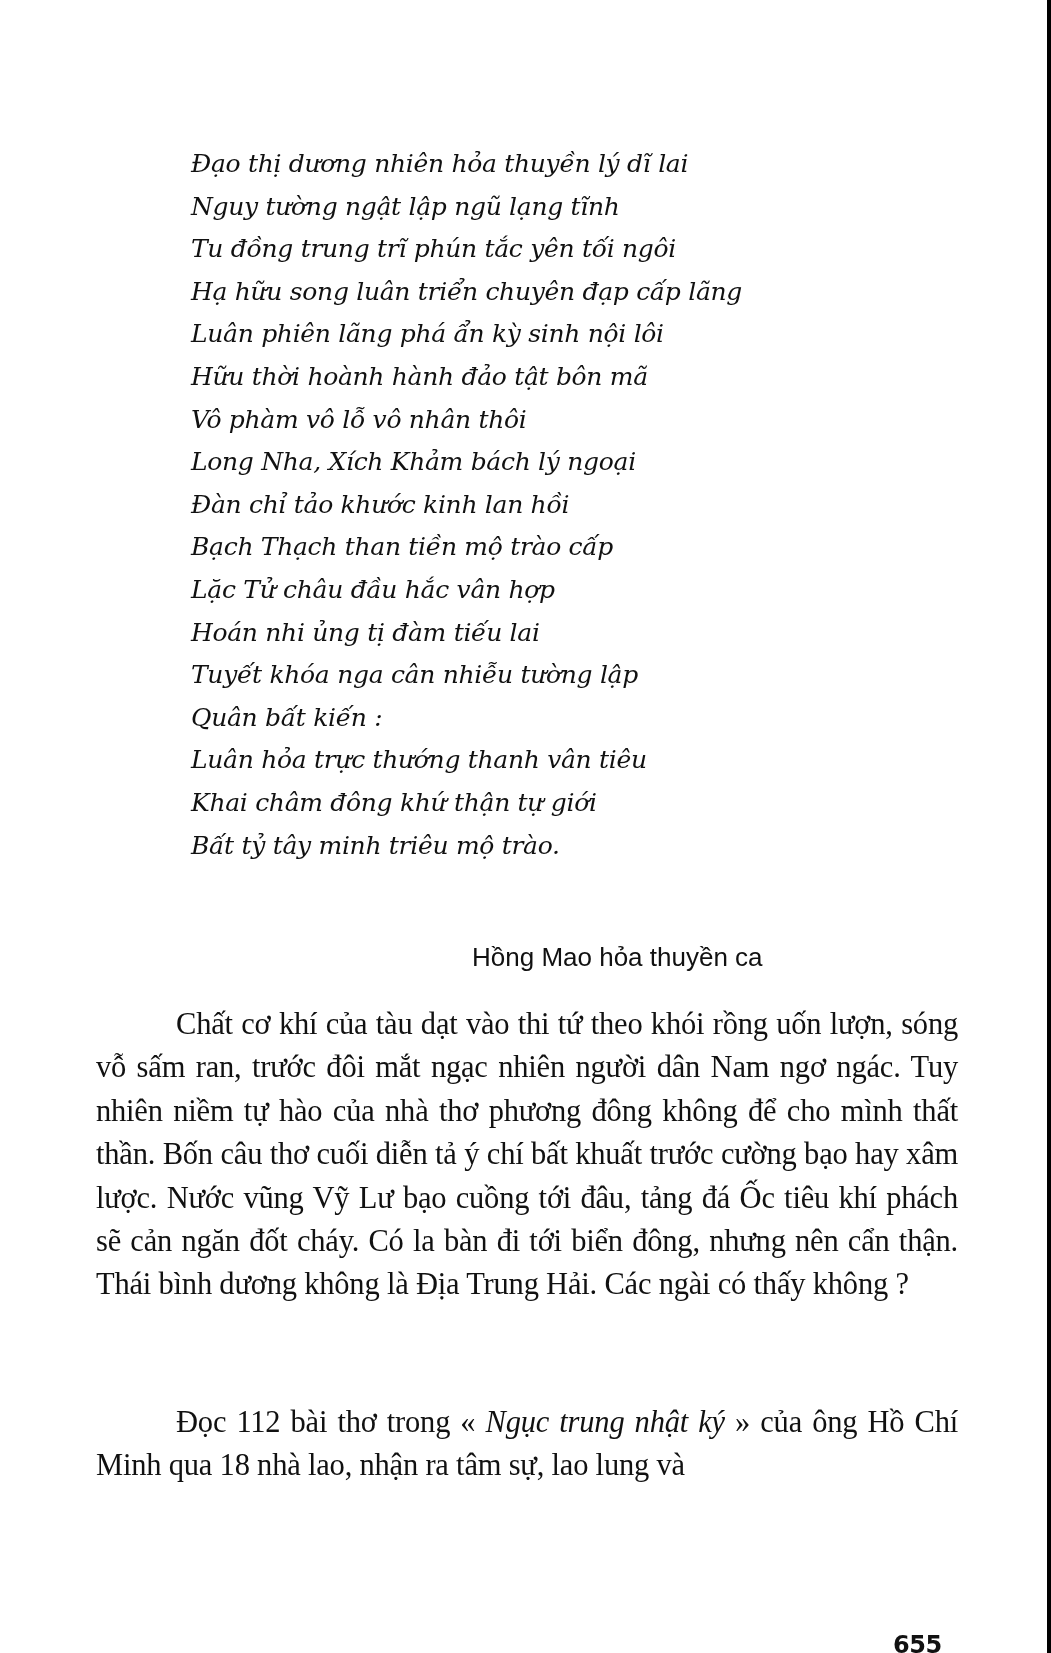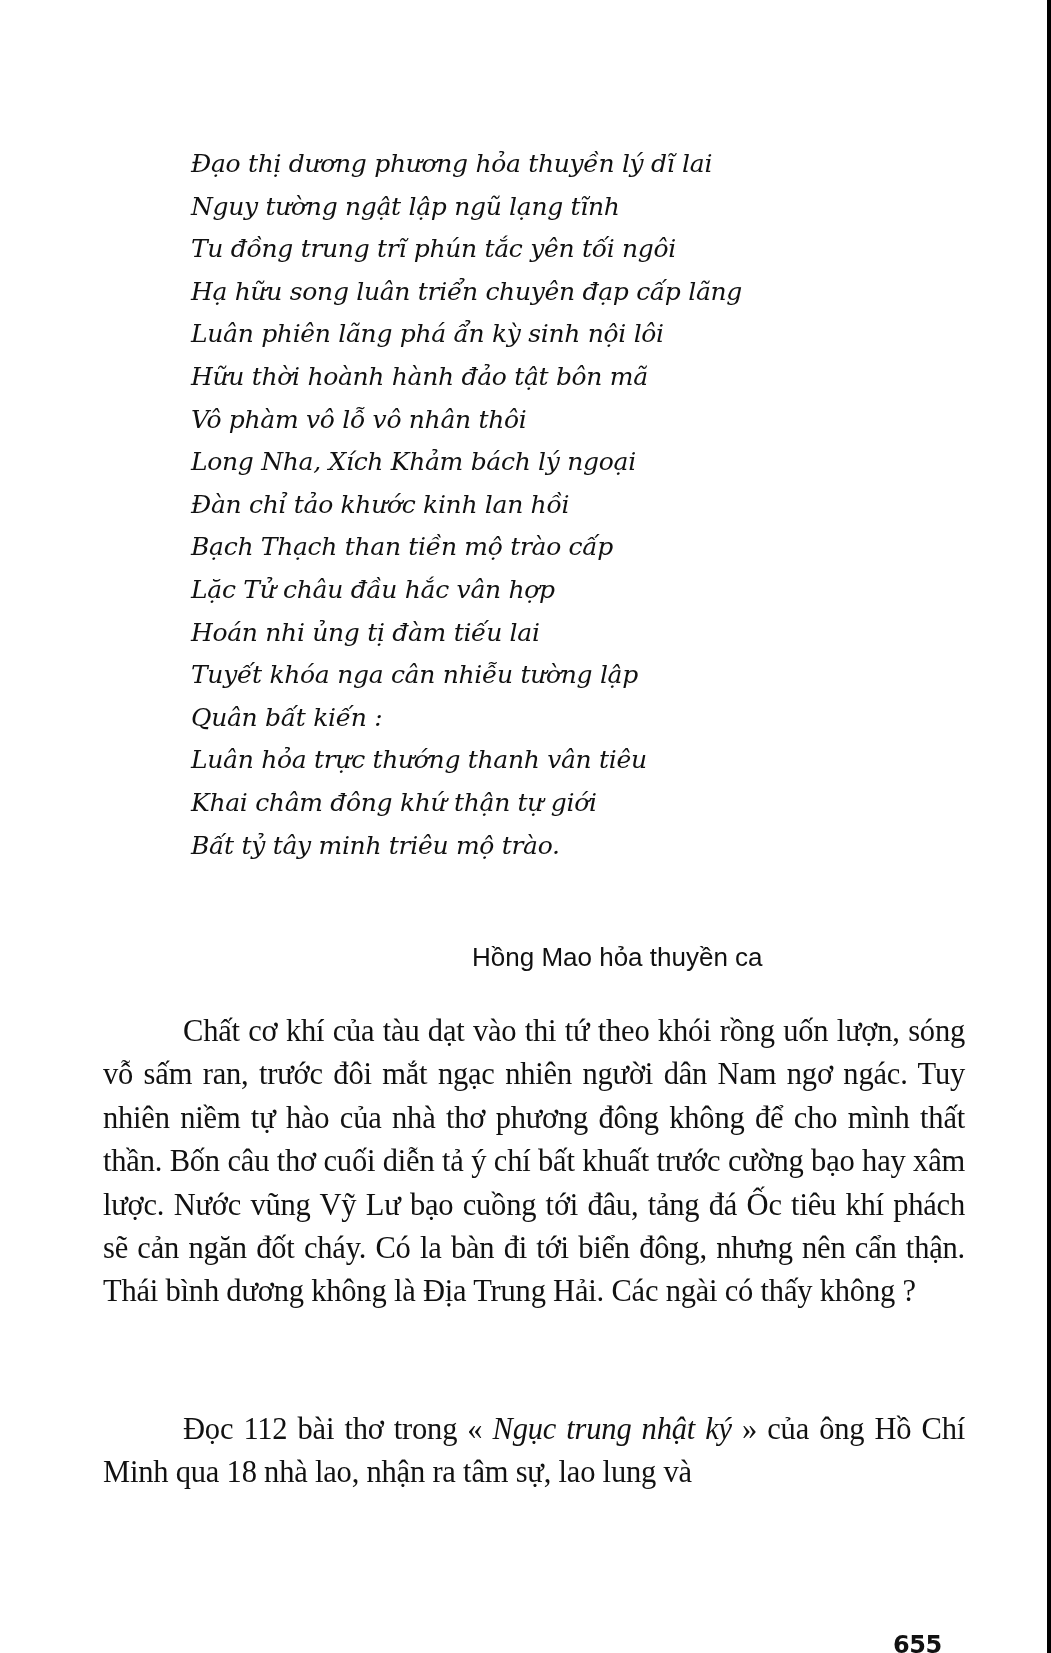--- a/index.html
+++ b/index.html
@@ -18,41 +18,41 @@
   }
   .attribution {
     position: absolute; left: 472px; top: 942px;
     font-family: Liberation Sans, sans-serif;
     font-size: 26px; line-height: 30px; white-space: nowrap;
   }
   .body-text {
     position: absolute; left: 88px; width: 862px;
     font-family: "Liberation Serif", "DejaVu Serif", serif;
     font-size: 30.5px; line-height: 43.4px;
-    text-align: justify; margin: 15px;
+    text-align: justify; margin: 8px;
     text-indent: 80px;
     letter-spacing: -0.2px;
   }
   .body-text.p1 { top: 995px; }
   .body-text.p2 { top: 1393px; }
   .body-text em { }
   .page-number {
     position: absolute; left: 893px; top: 1630px;
     font-family: "DejaVu Sans", "Liberation Sans", sans-serif;
     font-weight: bold; font-size: 24px; line-height: 30px;
     letter-spacing: -0.5px;
   }
 </style>
 </head>
 <body>
 
 <div class="page">
 
   <ul class="poem">
-    <li>Đạo thị dương phương hỏa thuyền lý dĩ lai</li>
+    <li>Đạo thị dương nhiên hỏa thuyền lý dĩ lai</li>
     <li>Nguy tường ngật lập ngũ lạng tĩnh</li>
     <li>Tu đồng trung trĩ phún tắc yên tối ngôi</li>
     <li>Hạ hữu song luân triển chuyên đạp cấp lãng</li>
     <li>Luân phiên lãng phá ẩn kỳ sinh nội lôi</li>
     <li>Hữu thời hoành hành đảo tật bôn mã</li>
     <li>Vô phàm vô lỗ vô nhân thôi</li>
     <li>Long Nha, Xích Khảm bách lý ngoại</li>
     <li>Đàn chỉ tảo khước kinh lan hồi</li>
     <li>Bạch Thạch than tiền mộ trào cấp</li>
     <li>Lặc Tử châu đầu hắc vân hợp</li>

